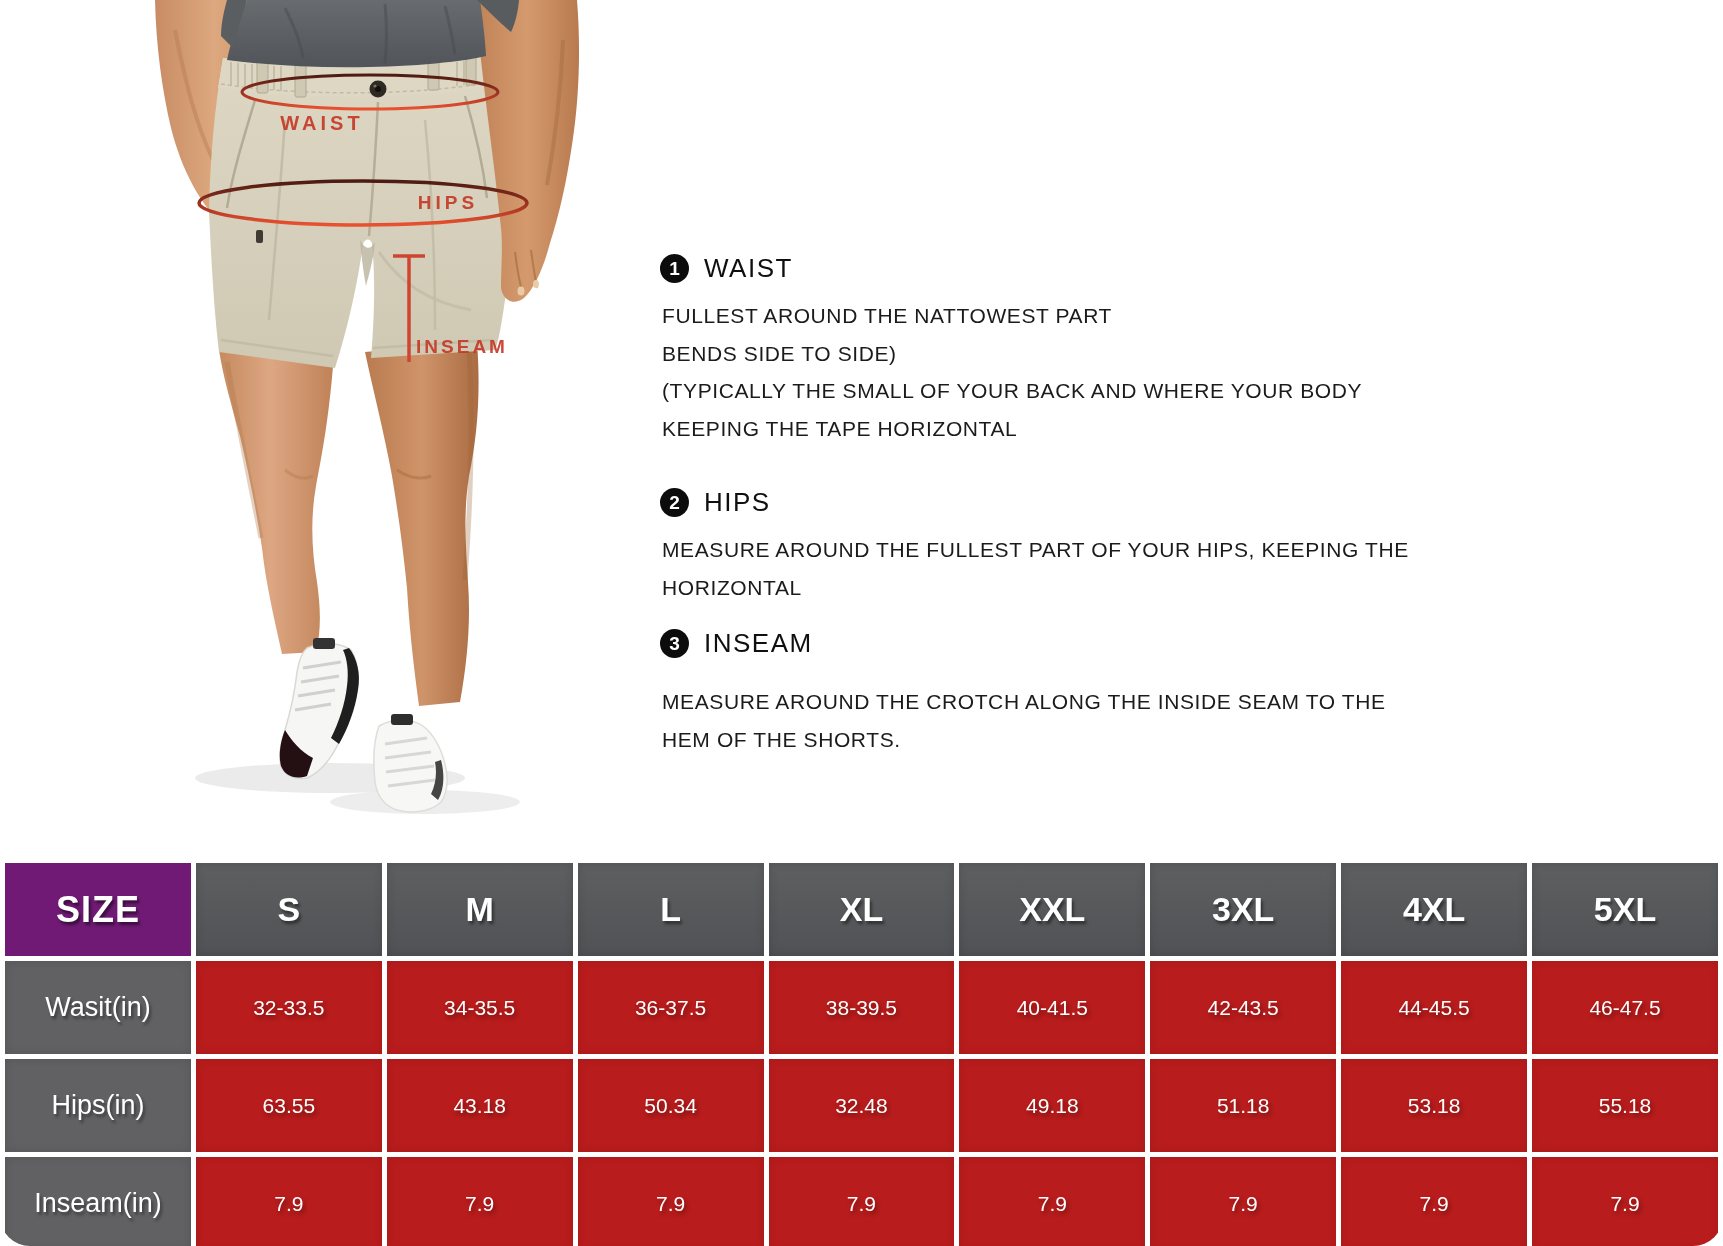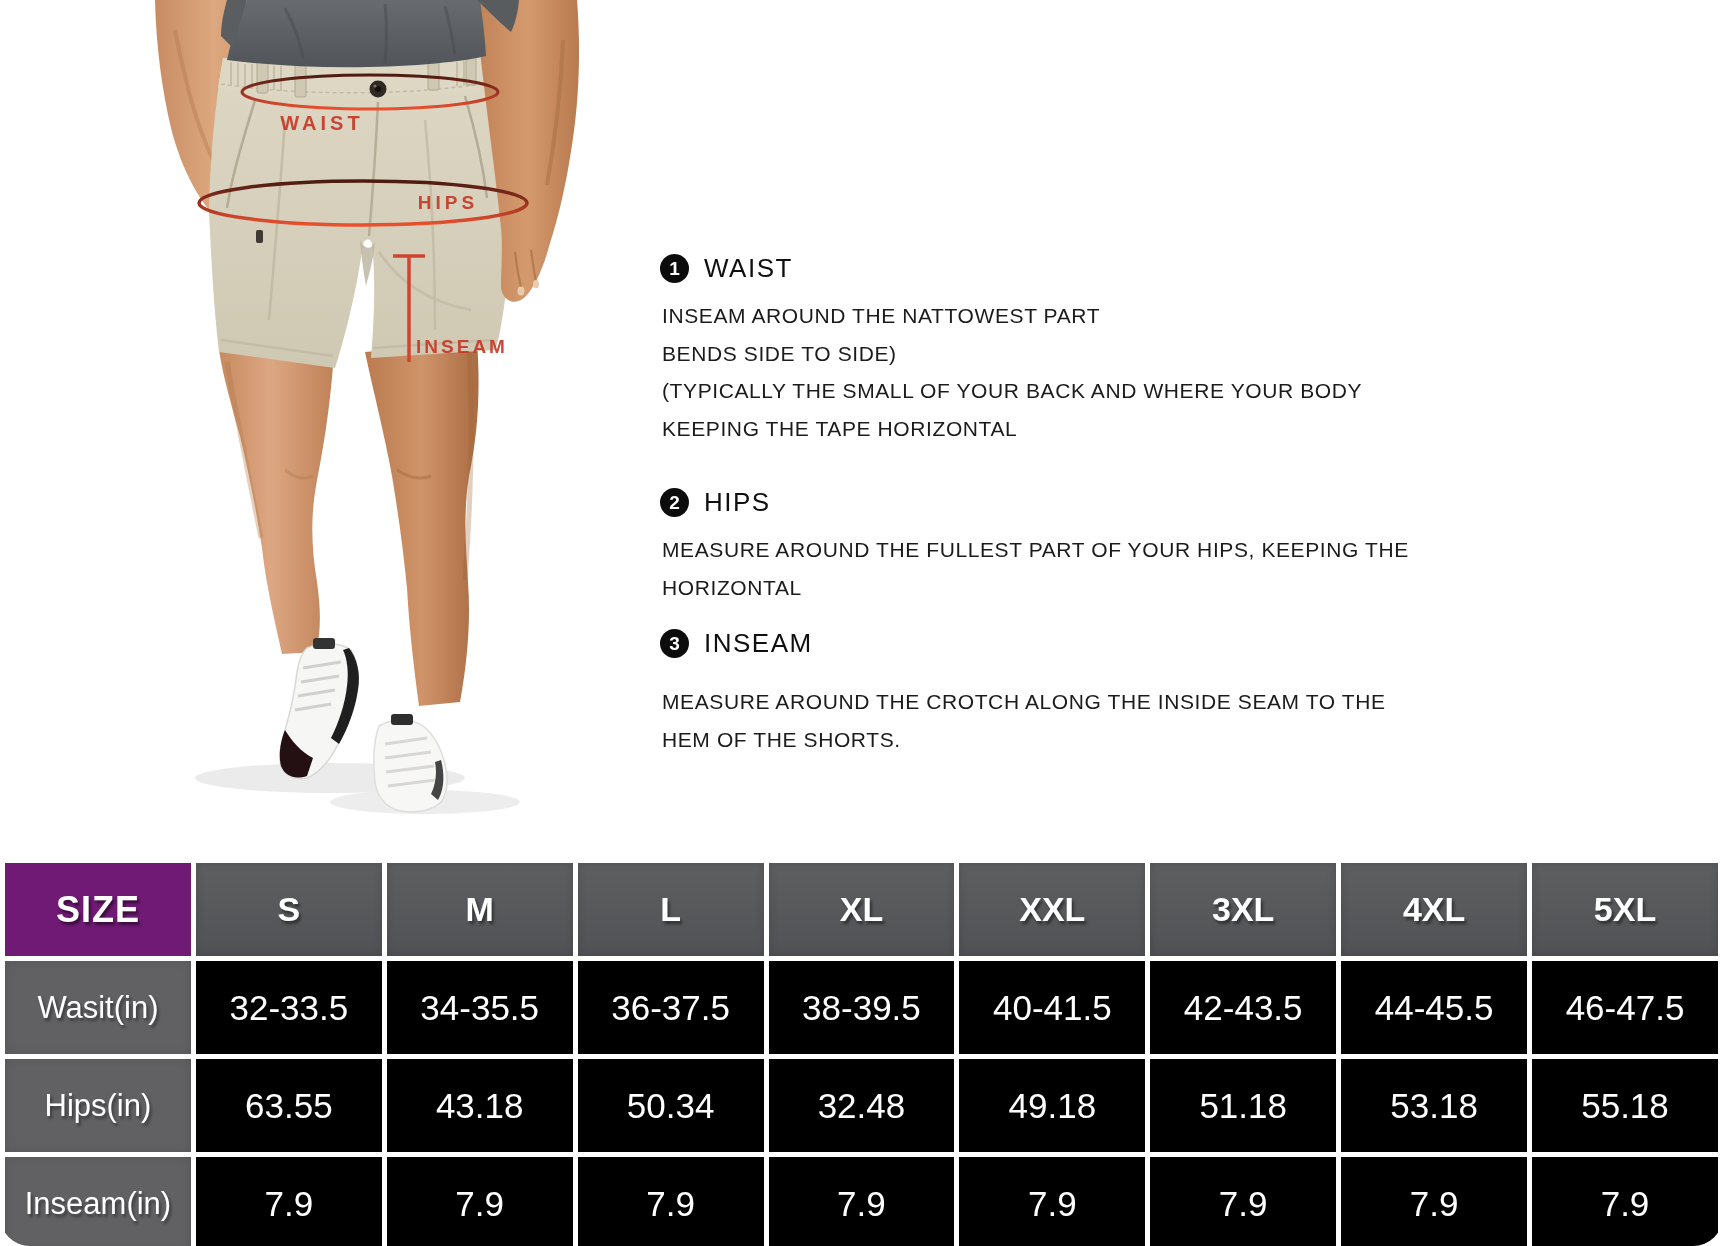--- a/index.html
+++ b/index.html
@@ -40,26 +40,26 @@
   .th-size{
     background:#701a75;font-size:36px;font-weight:700;letter-spacing:1px;
     text-shadow:2px 3px 3px rgba(0,0,0,0.5);
   }
   .th-hdr{
     background:linear-gradient(180deg,#5e5f61 0%,#515255 100%);
     font-size:34px;font-weight:700;text-shadow:2px 3px 3px rgba(0,0,0,0.45);
     box-shadow:inset 0 0 10px rgba(0,0,0,0.15);
   }
   .td-lbl{
-    background:#616163;font-size:31px;font-weight:400;
+    background:#616163;font-size:27px;font-weight:400;
     text-shadow:2px 3px 3px rgba(0,0,0,0.4);
     box-shadow:inset 0 0 10px rgba(0,0,0,0.12);
   }
   .td-val{
-    background:#000000;font-size:35px;font-weight:400;
+    background:#b91c1c;font-size:21px;font-weight:400;
     text-shadow:2px 3px 4px rgba(0,0,0,0.38);
     box-shadow:inset 0 0 10px rgba(0,0,0,0.10);
   }
   
   .ring-label{
     font-family:"Liberation Sans",sans-serif;font-weight:700;
     fill:#c63a28;opacity:0.92;
   }
 </style>
 </head>
@@ -225,21 +225,21 @@
   </div>
 
   <div class="instructions">
 
     <div class="section sec-0">
       <div class="sec-head">
         <span class="bullet">1</span>
         <span class="sec-title">WAIST</span>
       </div>
       <div class="sec-lines">
-        <div class="sec-line">INSEAM AROUND THE NATTOWEST PART</div>
+        <div class="sec-line">FULLEST AROUND THE NATTOWEST PART</div>
         <div class="sec-line">BENDS SIDE TO SIDE)</div>
         <div class="sec-line">(TYPICALLY THE SMALL OF YOUR BACK AND WHERE YOUR BODY</div>
         <div class="sec-line">KEEPING THE TAPE HORIZONTAL</div>
       </div>
     </div>
 
     <div class="section sec-1">
       <div class="sec-head">
         <span class="bullet">2</span>
         <span class="sec-title">HIPS</span>

